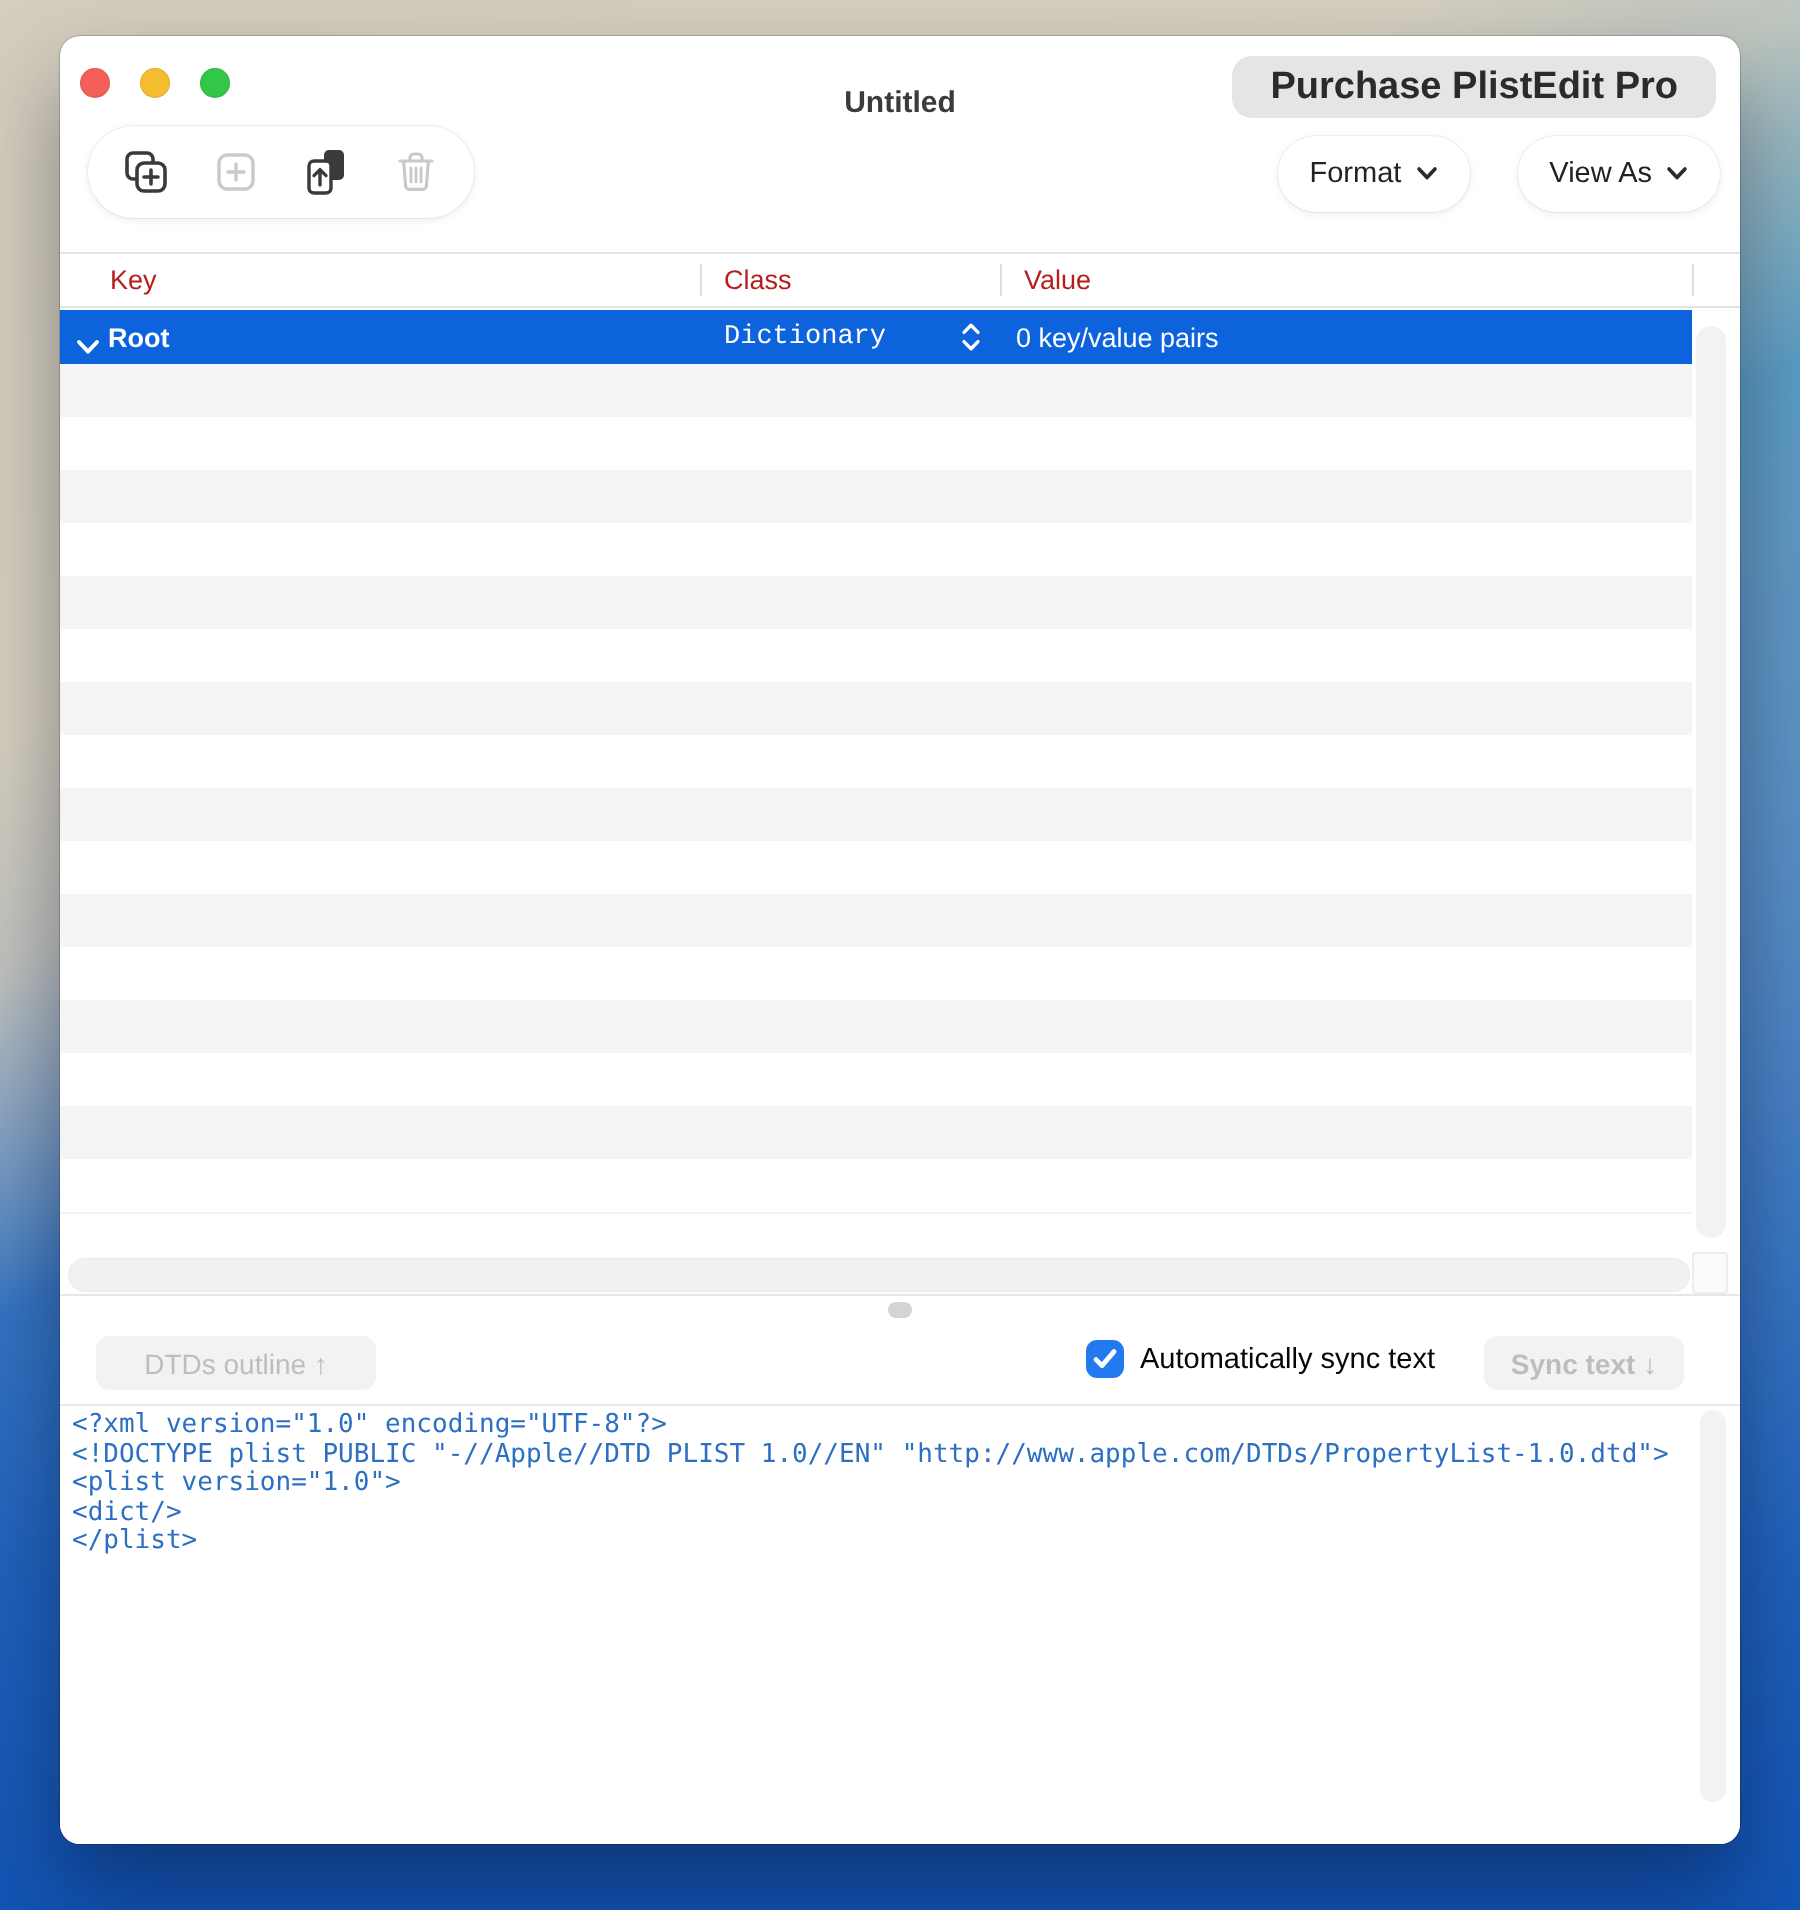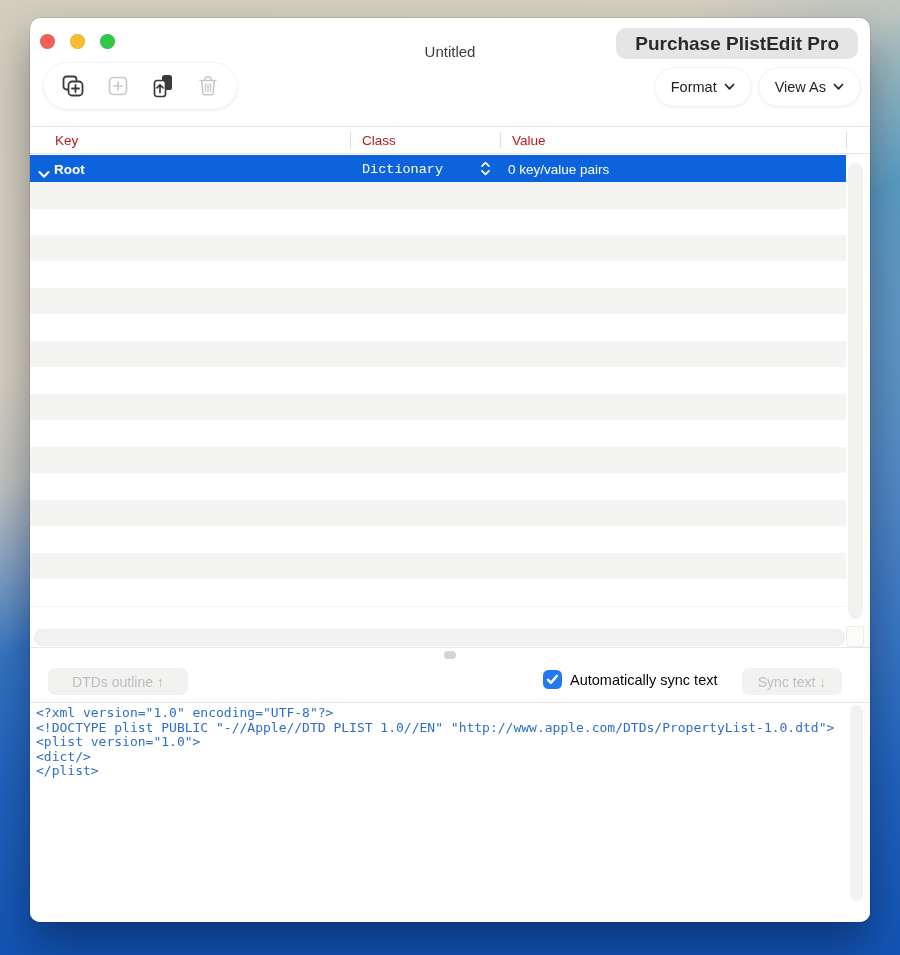--- a/index.html
+++ b/index.html
@@ -13,36 +13,36 @@
   }
   .window {
     position:absolute; left:30px; top:18px; width:840px; height:904px;
     background:#ffffff; border-radius:10px; overflow:hidden;
     box-shadow:0 22px 45px rgba(0,0,20,0.38), 0 0 0 0.5px rgba(0,0,0,0.18);
   }
   
   .traffic-lights { position:absolute; left:10px; top:16px; display:flex; gap:15px; }
   .tl { width:15px; height:15px; border-radius:50%; box-shadow:inset 0 0 1px rgba(0,0,0,0.25); }
   .tl.red { background:#f45f57; } .tl.yellow { background:#f5bd2f; } .tl.green { background:#33c748; }
-  .window-title { position:absolute; left:0; right:0; top:25px; text-align:center; font-size:15px; font-weight:normal; color:#3b3b3d; }
+  .window-title { position:absolute; left:0; right:0; top:25px; text-align:center; font-size:15px; font-weight:bold; color:#3b3b3d; }
   .purchase-btn {
     position:absolute; top:10px; right:12px; height:31px; padding:0 19px;
     background:#e6e5e6; border:none; border-radius:10px;
     font-family:inherit; font-size:19px; font-weight:bold; color:#2b2b2d;
   }
   
   .icon-group {
     position:absolute; left:14px; top:45px; width:193px; height:46px;
     background:#fff; border-radius:23px;
     box-shadow:0 0 0 0.5px rgba(0,0,0,0.05), 0 1px 4px rgba(0,0,0,0.08);
     display:flex; align-items:center; justify-content:space-evenly;
   }
   .tb-icon-btn { background:none; border:none; width:32px; height:32px; display:flex; align-items:center; justify-content:center; color:#3a3a3c; padding:0; }
   .tb-icon-btn.disabled { color:#c9c9cb; }
-  .toolbar-right { position:absolute; right:10px; top:50px; display:flex; gap:8px; }
+  .toolbar-right { position:absolute; right:10px; top:50px; display:flex; gap:24px; }
   .pill-btn {
     height:38px; border-radius:19px; background:#fff; border:none;
     box-shadow:0 0 0 0.5px rgba(0,0,0,0.05), 0 1px 4px rgba(0,0,0,0.08);
     display:flex; align-items:center; gap:7px; padding:0 16px;
     font-family:inherit; font-size:14.5px; color:#222224;
   }
   
   .table-header { position:absolute; left:0; top:108px; width:100%; height:28px; background:#fff; border-top:1px solid #e4e4e4; border-bottom:1px solid #e3e3e3; }
   .col-label { position:absolute; top:50%; transform:translateY(-50%); font-size:13.5px; color:#b91c1c; }
   .col-label.key { left:25px; } .col-label.class { left:332px; } .col-label.value { left:482px; }
@@ -67,21 +67,21 @@
   .scroll-corner { position:absolute; left:816px; top:608px; width:18px; height:21px; background:#fbfbfa; border:1px solid #ededeb; border-radius:2px; }
   
   .splitter-line { position:absolute; left:0; top:629px; width:100%; height:1px; background:#e7e7e7; }
   .splitter-handle { position:absolute; left:414px; top:633px; width:12px; height:8px; border-radius:4px; background:#d4d4d4; }
   
   .sync-btn {
     position:absolute; top:650px; height:27px; border-radius:7px; border:none;
     background:#f2f2f1; color:#bdbdbd; font-family:inherit; font-size:14px;
   }
   .sync-outline-btn { left:18px; width:140px; }
-  .sync-text-btn { right:28px; width:100px; }
+  .sync-text-btn { right:28px; width:100px;font-weight:bold; }
   .auto-sync { position:absolute; left:513px; top:652px; display:flex; align-items:center; gap:8px;text-align:center; }
   .checkbox { width:19px; height:19px; border-radius:5.5px; background:#e8e8e8; display:flex; align-items:center; justify-content:center; }
   .checkbox svg { display:none; }
   .checkbox.checked { background:var(--chk,#2379f0); }
   .checkbox.checked svg { display:block; }
   .auto-label { font-size:14.5px; color:#060606; }
   
   .text-pane { position:absolute; left:0; top:684px; width:100%; height:220px; background:#fff; border-top:1px solid #e8e8e8; overflow:hidden; }
   .xml-lines { padding:3px 0 0 6px; font-family:"DejaVu Sans Mono", monospace; font-size:13px; line-height:14.6px; color:var(--xml,#2d6fc3); white-space:pre; }
   .vscroll-text { position:absolute; left:820px; top:687px; width:13px; height:196px; border-radius:7px; background:#f2f2f0; }

